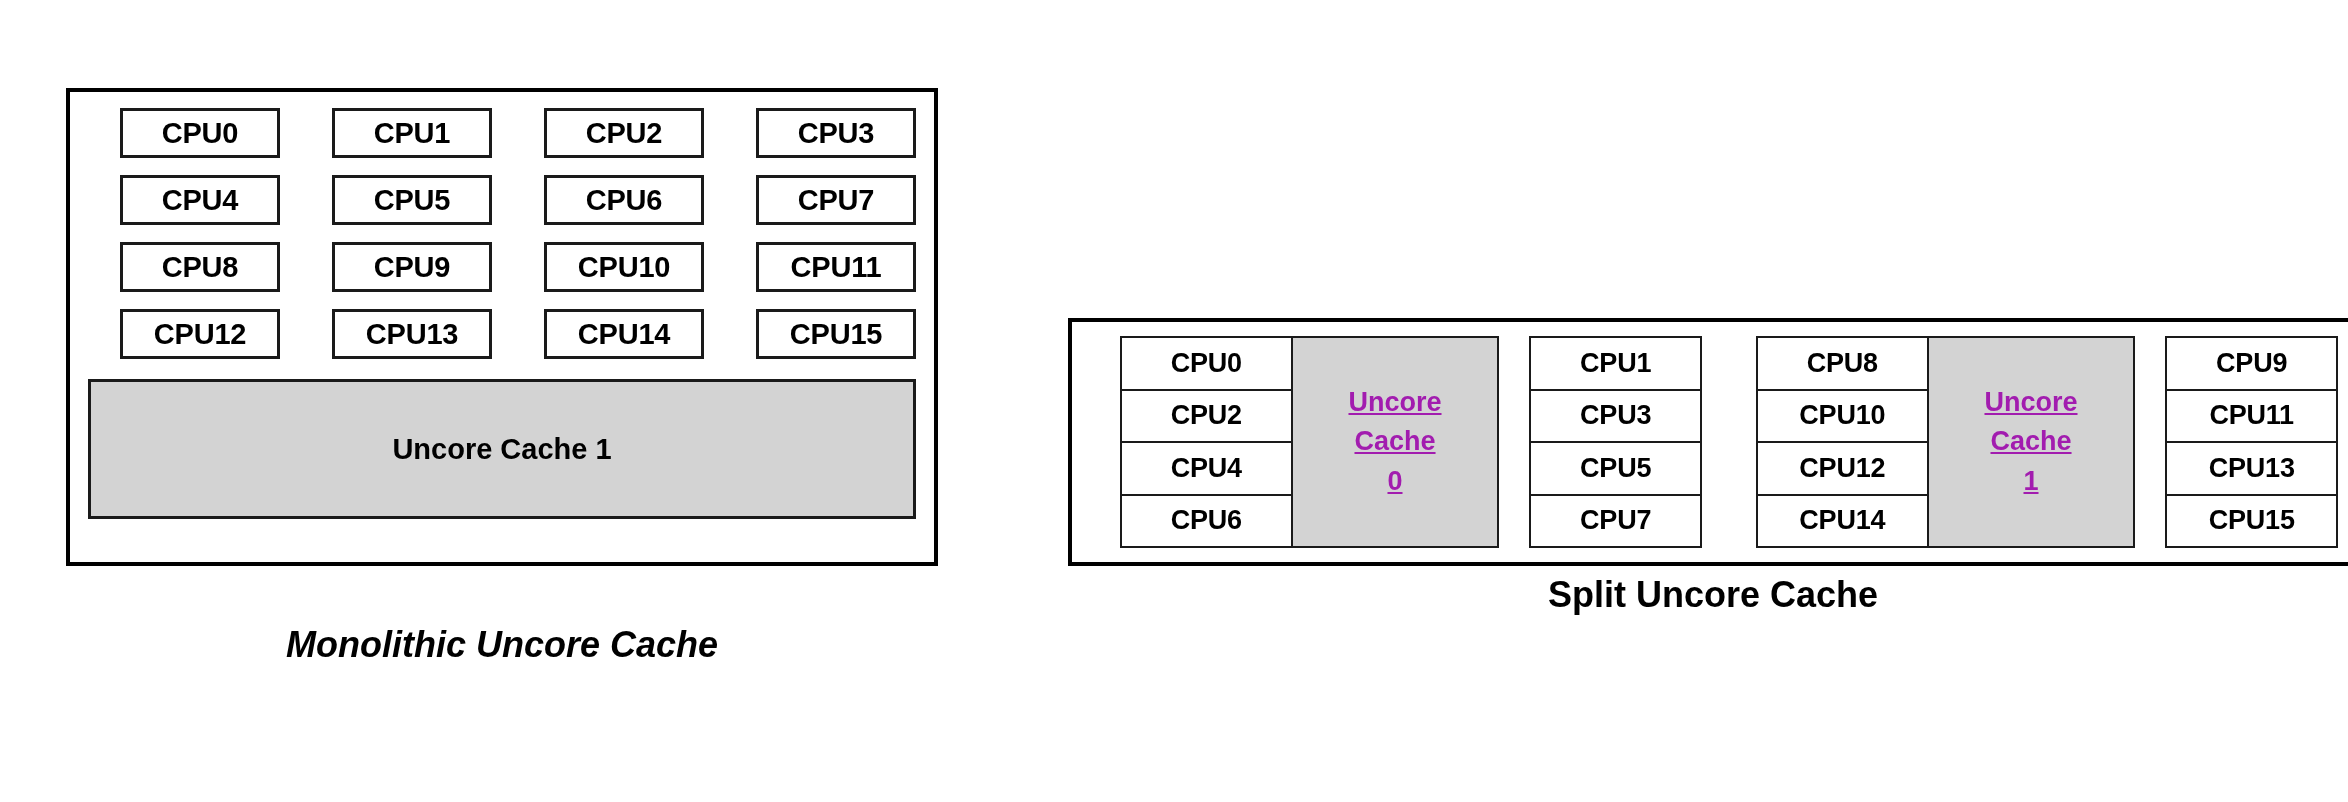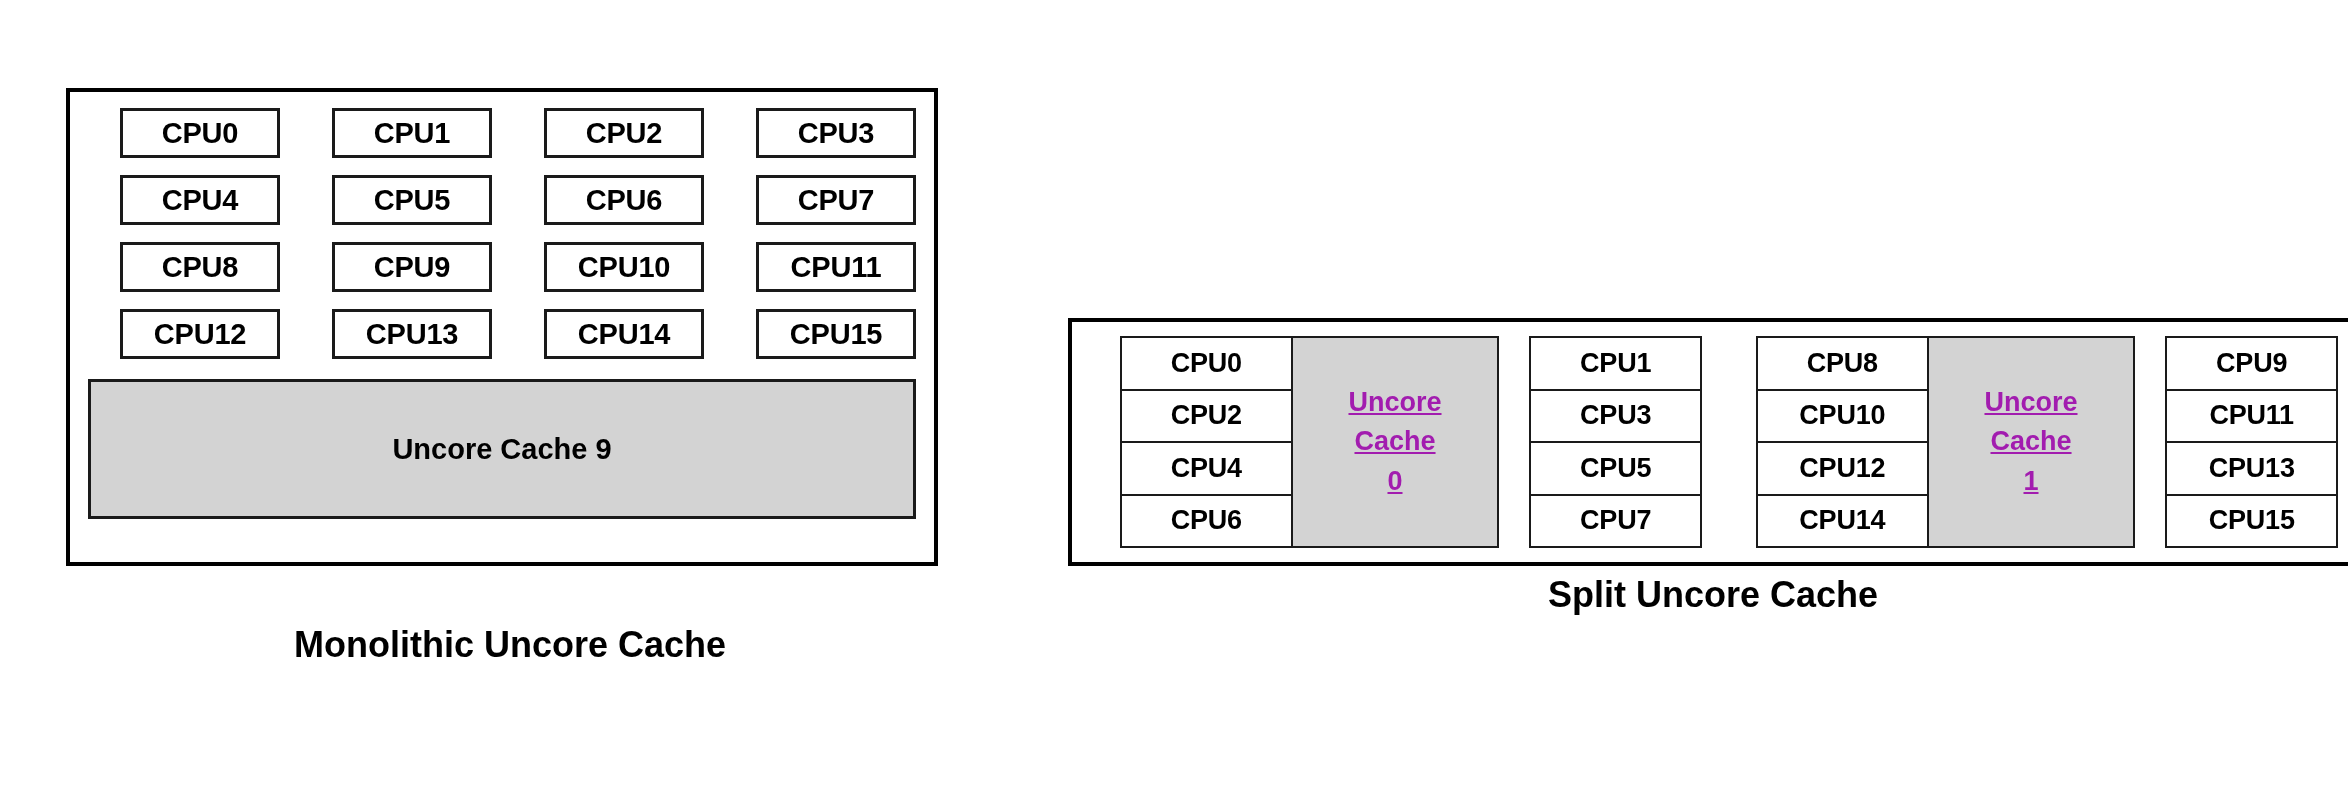--- a/index.html
+++ b/index.html
@@ -78,24 +78,25 @@
     display: flex;
     align-items: center;
     justify-content: center;
     font-weight: bold;
     font-size: 29px;
     color: #000000;
   }
 
   #monolithic-caption {
     position: absolute;
-    left: 8px;
+    left: 0;
     top: 536px;
     width: 872px;
     font-size: 36px;
+    font-style: italic;
   }
 
   
   #split-figure {
     left: 1068px;
     top: 318px;
     width: 1290px;
     height: 248px;
   }
 
@@ -185,21 +186,21 @@
       <div class="cpu-cell">CPU9</div>
       <div class="cpu-cell">CPU10</div>
       <div class="cpu-cell">CPU11</div>
 
       <div class="cpu-cell">CPU12</div>
       <div class="cpu-cell">CPU13</div>
       <div class="cpu-cell">CPU14</div>
       <div class="cpu-cell">CPU15</div>
     </div>
 
-    <div class="uncore-wide">Uncore Cache 9</div>
+    <div class="uncore-wide">Uncore Cache 1</div>
 
   </div>
 
   <div class="caption" id="monolithic-caption">Monolithic Uncore Cache</div>
 </div>
 
 <div class="figure" id="split-figure">
 
   <div class="outer-box" id="split-box">
 

